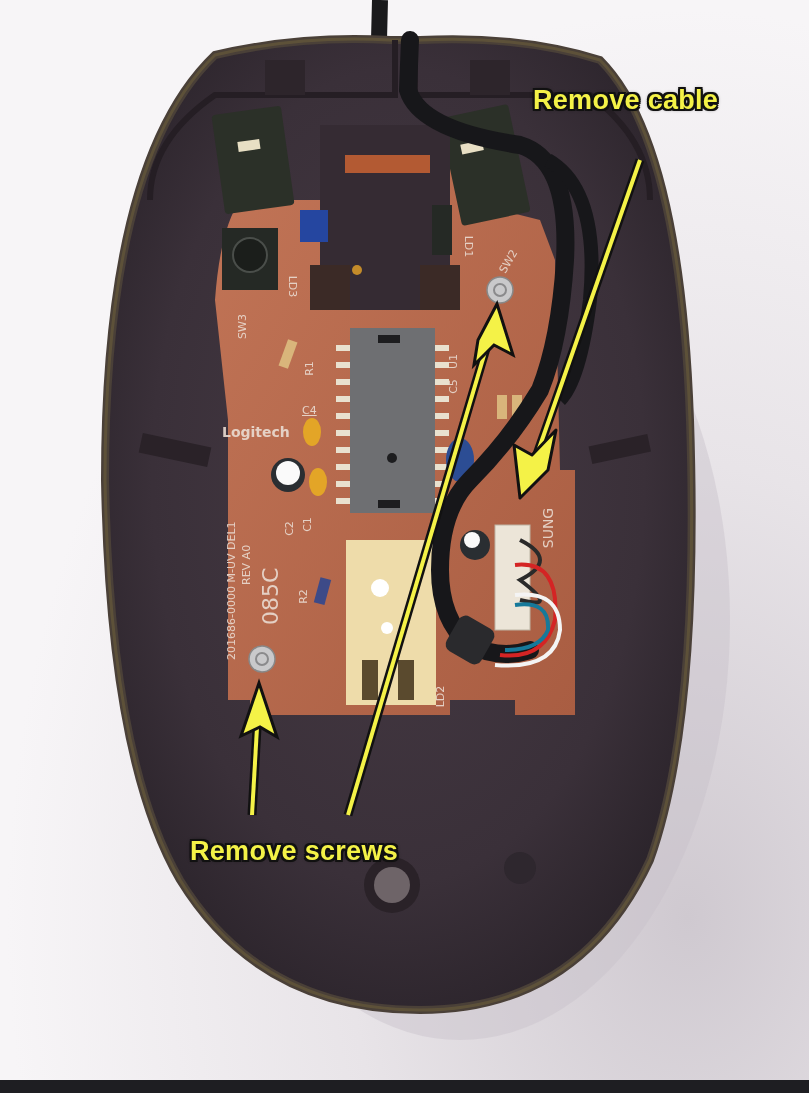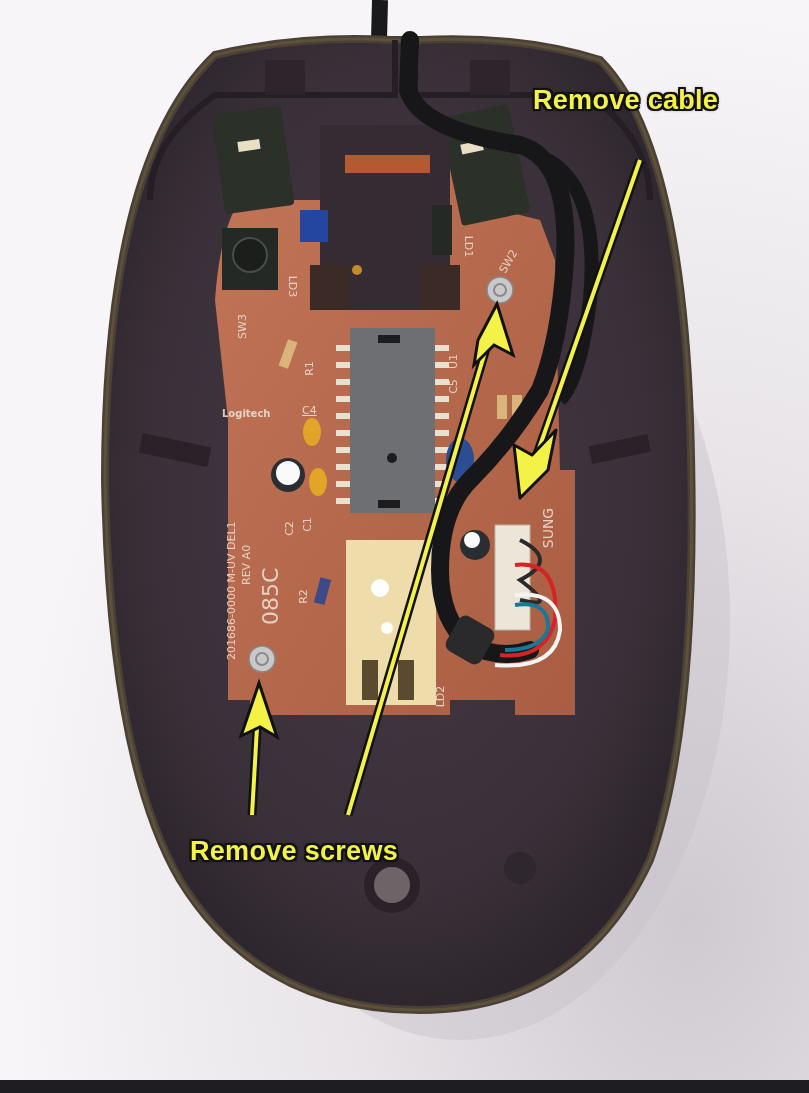--- a/index.html
+++ b/index.html
@@ -140,21 +140,21 @@
       <line x1="348" y1="815" x2="490" y2="335" stroke="#f4f247" stroke-width="4"></line>
       <polygon points="497,304 513,355 494,345 474,365 478,340" fill="#f4f247" stroke="#111" stroke-width="3"></polygon>
     </g>
     <g>
       <line x1="252" y1="815" x2="258" y2="710" stroke="#111" stroke-width="9"></line>
       <line x1="252" y1="815" x2="258" y2="710" stroke="#f4f247" stroke-width="4"></line>
       <polygon points="259,683 277,737 260,727 241,736" fill="#f4f247" stroke="#111" stroke-width="3"></polygon>
     </g>
   </svg>
 
-  <div class="pcb-text" style="left:222px;top:408px;font-size:10px;font-weight:bold;">Logitech</div>
+  <div class="pcb-text" style="left:222px;top:424px;font-size:14px;font-weight:bold;">Logitech</div>
   <div class="pcb-text" style="left:140px;top:560px;transform:rotate(-90deg);transform-origin:left top;left:225px;top:660px;">201686-0000 M-UV DEL1</div>
   <div class="pcb-text" style="transform:rotate(-90deg);transform-origin:left top;left:240px;top:585px;">REV A0</div>
   <div class="pcb-text" style="transform:rotate(-90deg);transform-origin:left top;left:258px;top:625px;font-size:22px;">085C</div>
   <div class="pcb-text" style="left:496px;top:255px;transform:rotate(-60deg);">SW2</div>
   <div class="pcb-text" style="left:230px;top:320px;transform:rotate(-90deg);">SW3</div>
   <div class="pcb-text" style="left:446px;top:355px;transform:rotate(-90deg);">U1</div>
   <div class="pcb-text" style="left:302px;top:362px;transform:rotate(-90deg);">R1</div>
   <div class="pcb-text" style="left:302px;top:404px;text-decoration:underline;">C4</div>
   <div class="pcb-text" style="left:300px;top:518px;transform:rotate(-90deg);">C1</div>
   <div class="pcb-text" style="left:282px;top:522px;transform:rotate(-90deg);">C2</div>

